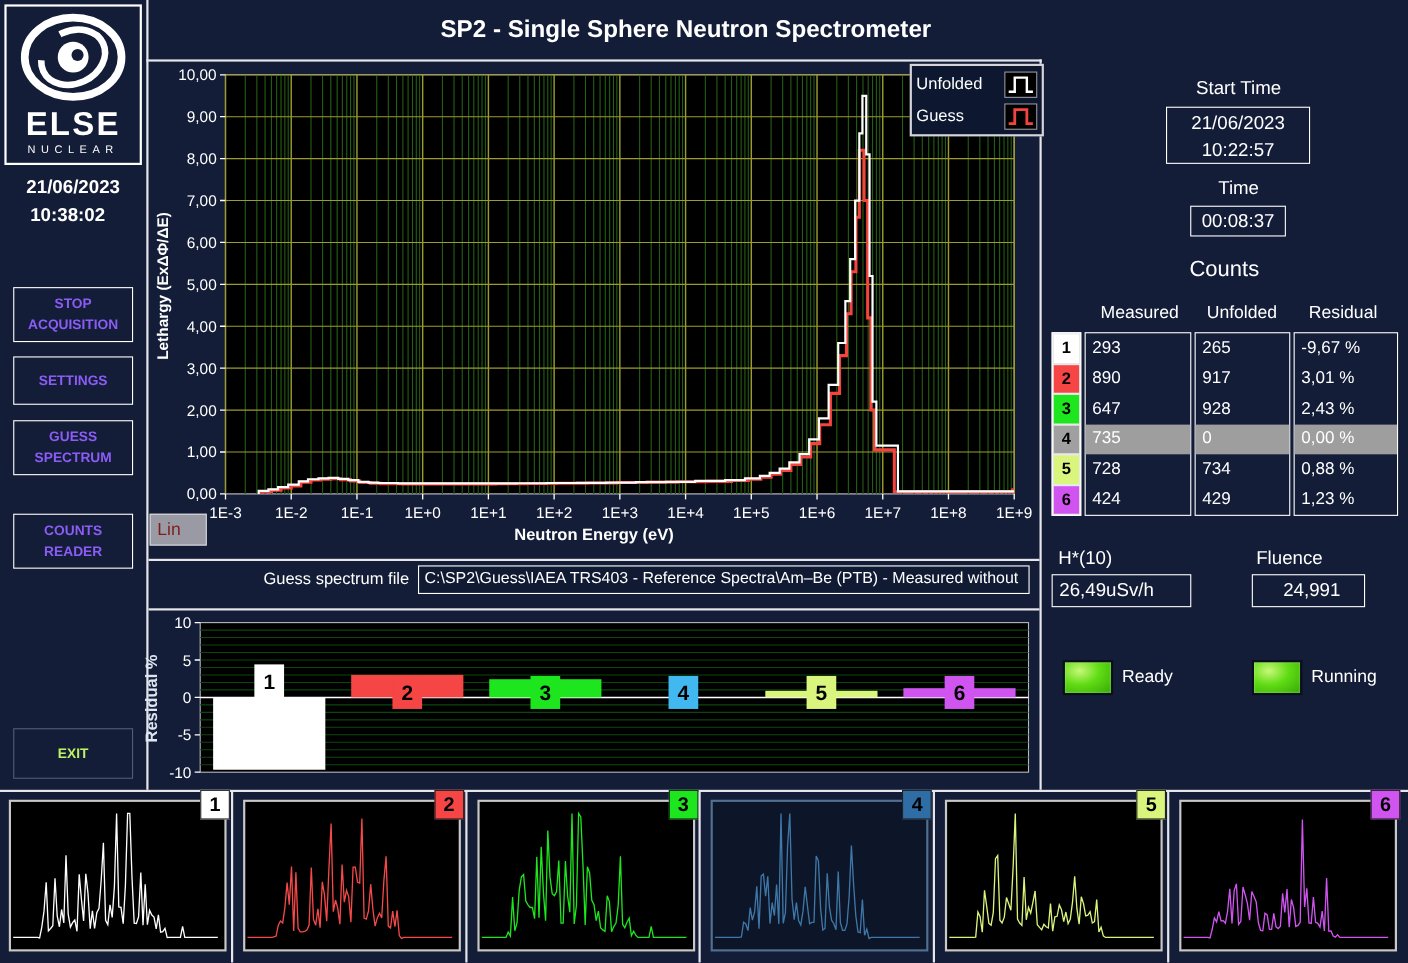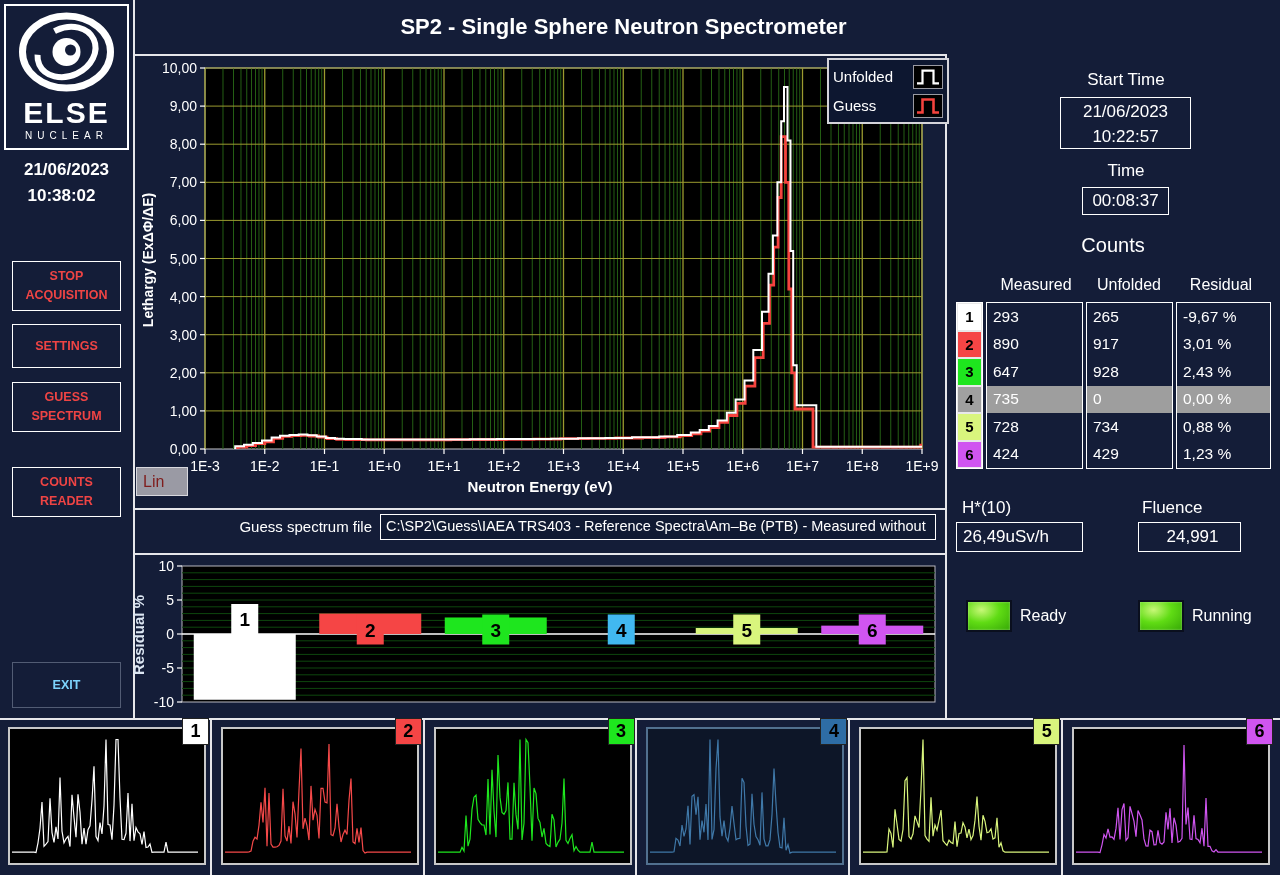--- a/index.html
+++ b/index.html
@@ -15,26 +15,26 @@
   .line { position:absolute; background:#e6e6ea; }
   
   #sidebar { left:0; top:0; width:133px; height:718px; }
   #logo-box { left:4px; top:4px; width:125px; height:146px; border:2px solid #ffffff; text-align:center; }
   #logo-else { font-size:30px; font-weight:bold; letter-spacing:2px; margin-top:-2px; }
   #logo-nuclear { font-size:10px; letter-spacing:5px; margin-top:0px; }
   #side-date { left:0; top:160px; width:133px; text-align:center; font-size:17px; font-weight:bold; }
   #side-clock { left:0; top:186px; width:123px; text-align:center; font-size:17px; font-weight:bold; }
   .side-btn {
     position:absolute; left:12px; width:109px;
-    background:transparent; border:1.5px solid #ffffff; color:#ef4444;
+    background:transparent; border:1.5px solid #ffffff; color:#8b5cf6;
     font-family:"Liberation Sans",sans-serif; font-size:12.5px; font-weight:bold;
     text-align:center; display:flex; align-items:center; justify-content:center;
     line-height:1.5; cursor:pointer; white-space:pre-line;
   }
-  .side-btn.disabled { border-color:#525c74; color:#7dd3fc; }
+  .side-btn.disabled { border-color:#525c74; color:#bef264; }
   
   #titlebar { left:133px; top:0; width:981px; height:54px; display:flex; align-items:center; justify-content:center; }
   #titlebar span { font-size:22px; font-weight:bold; }
   
   #chart-panel { left:135px; top:56px; width:810px; height:452px; }
   #ylabel-main {
     left:138px; top:140px; width:20px; height:240px;
     transform:rotate(-90deg); transform-origin:center;
     font-size:14px; font-weight:bold; white-space:nowrap;
     display:flex; align-items:center; justify-content:center;

